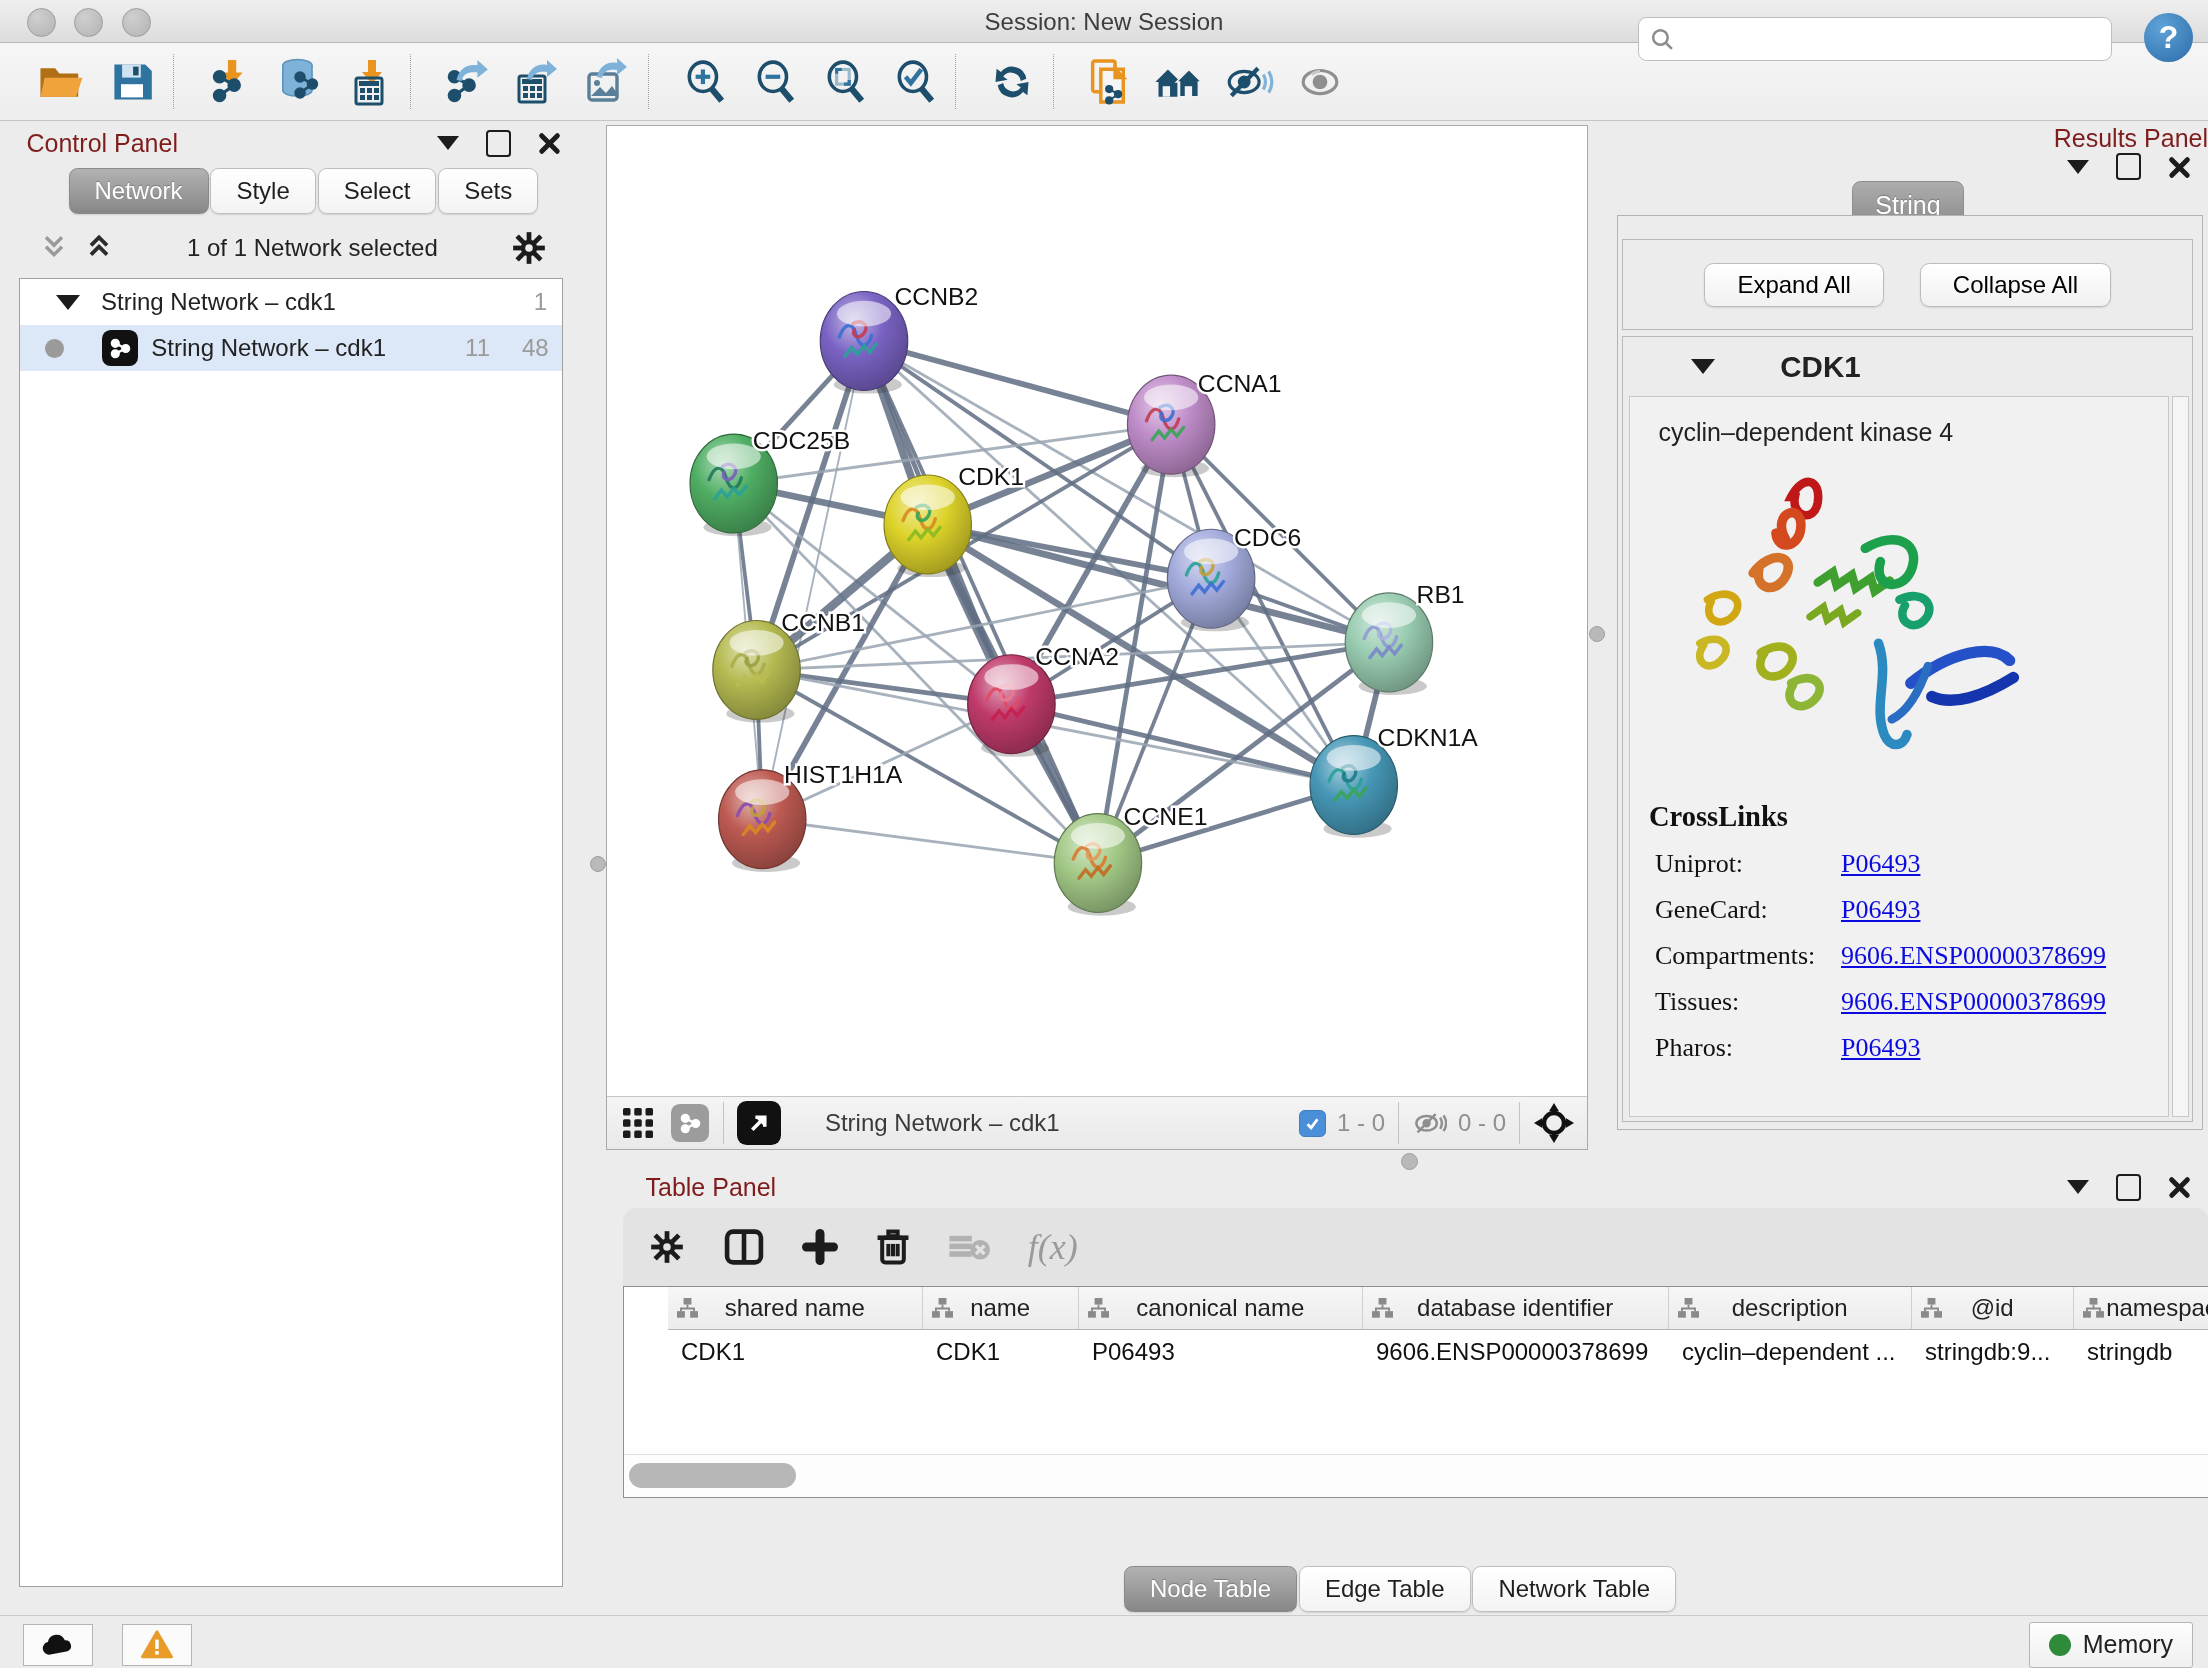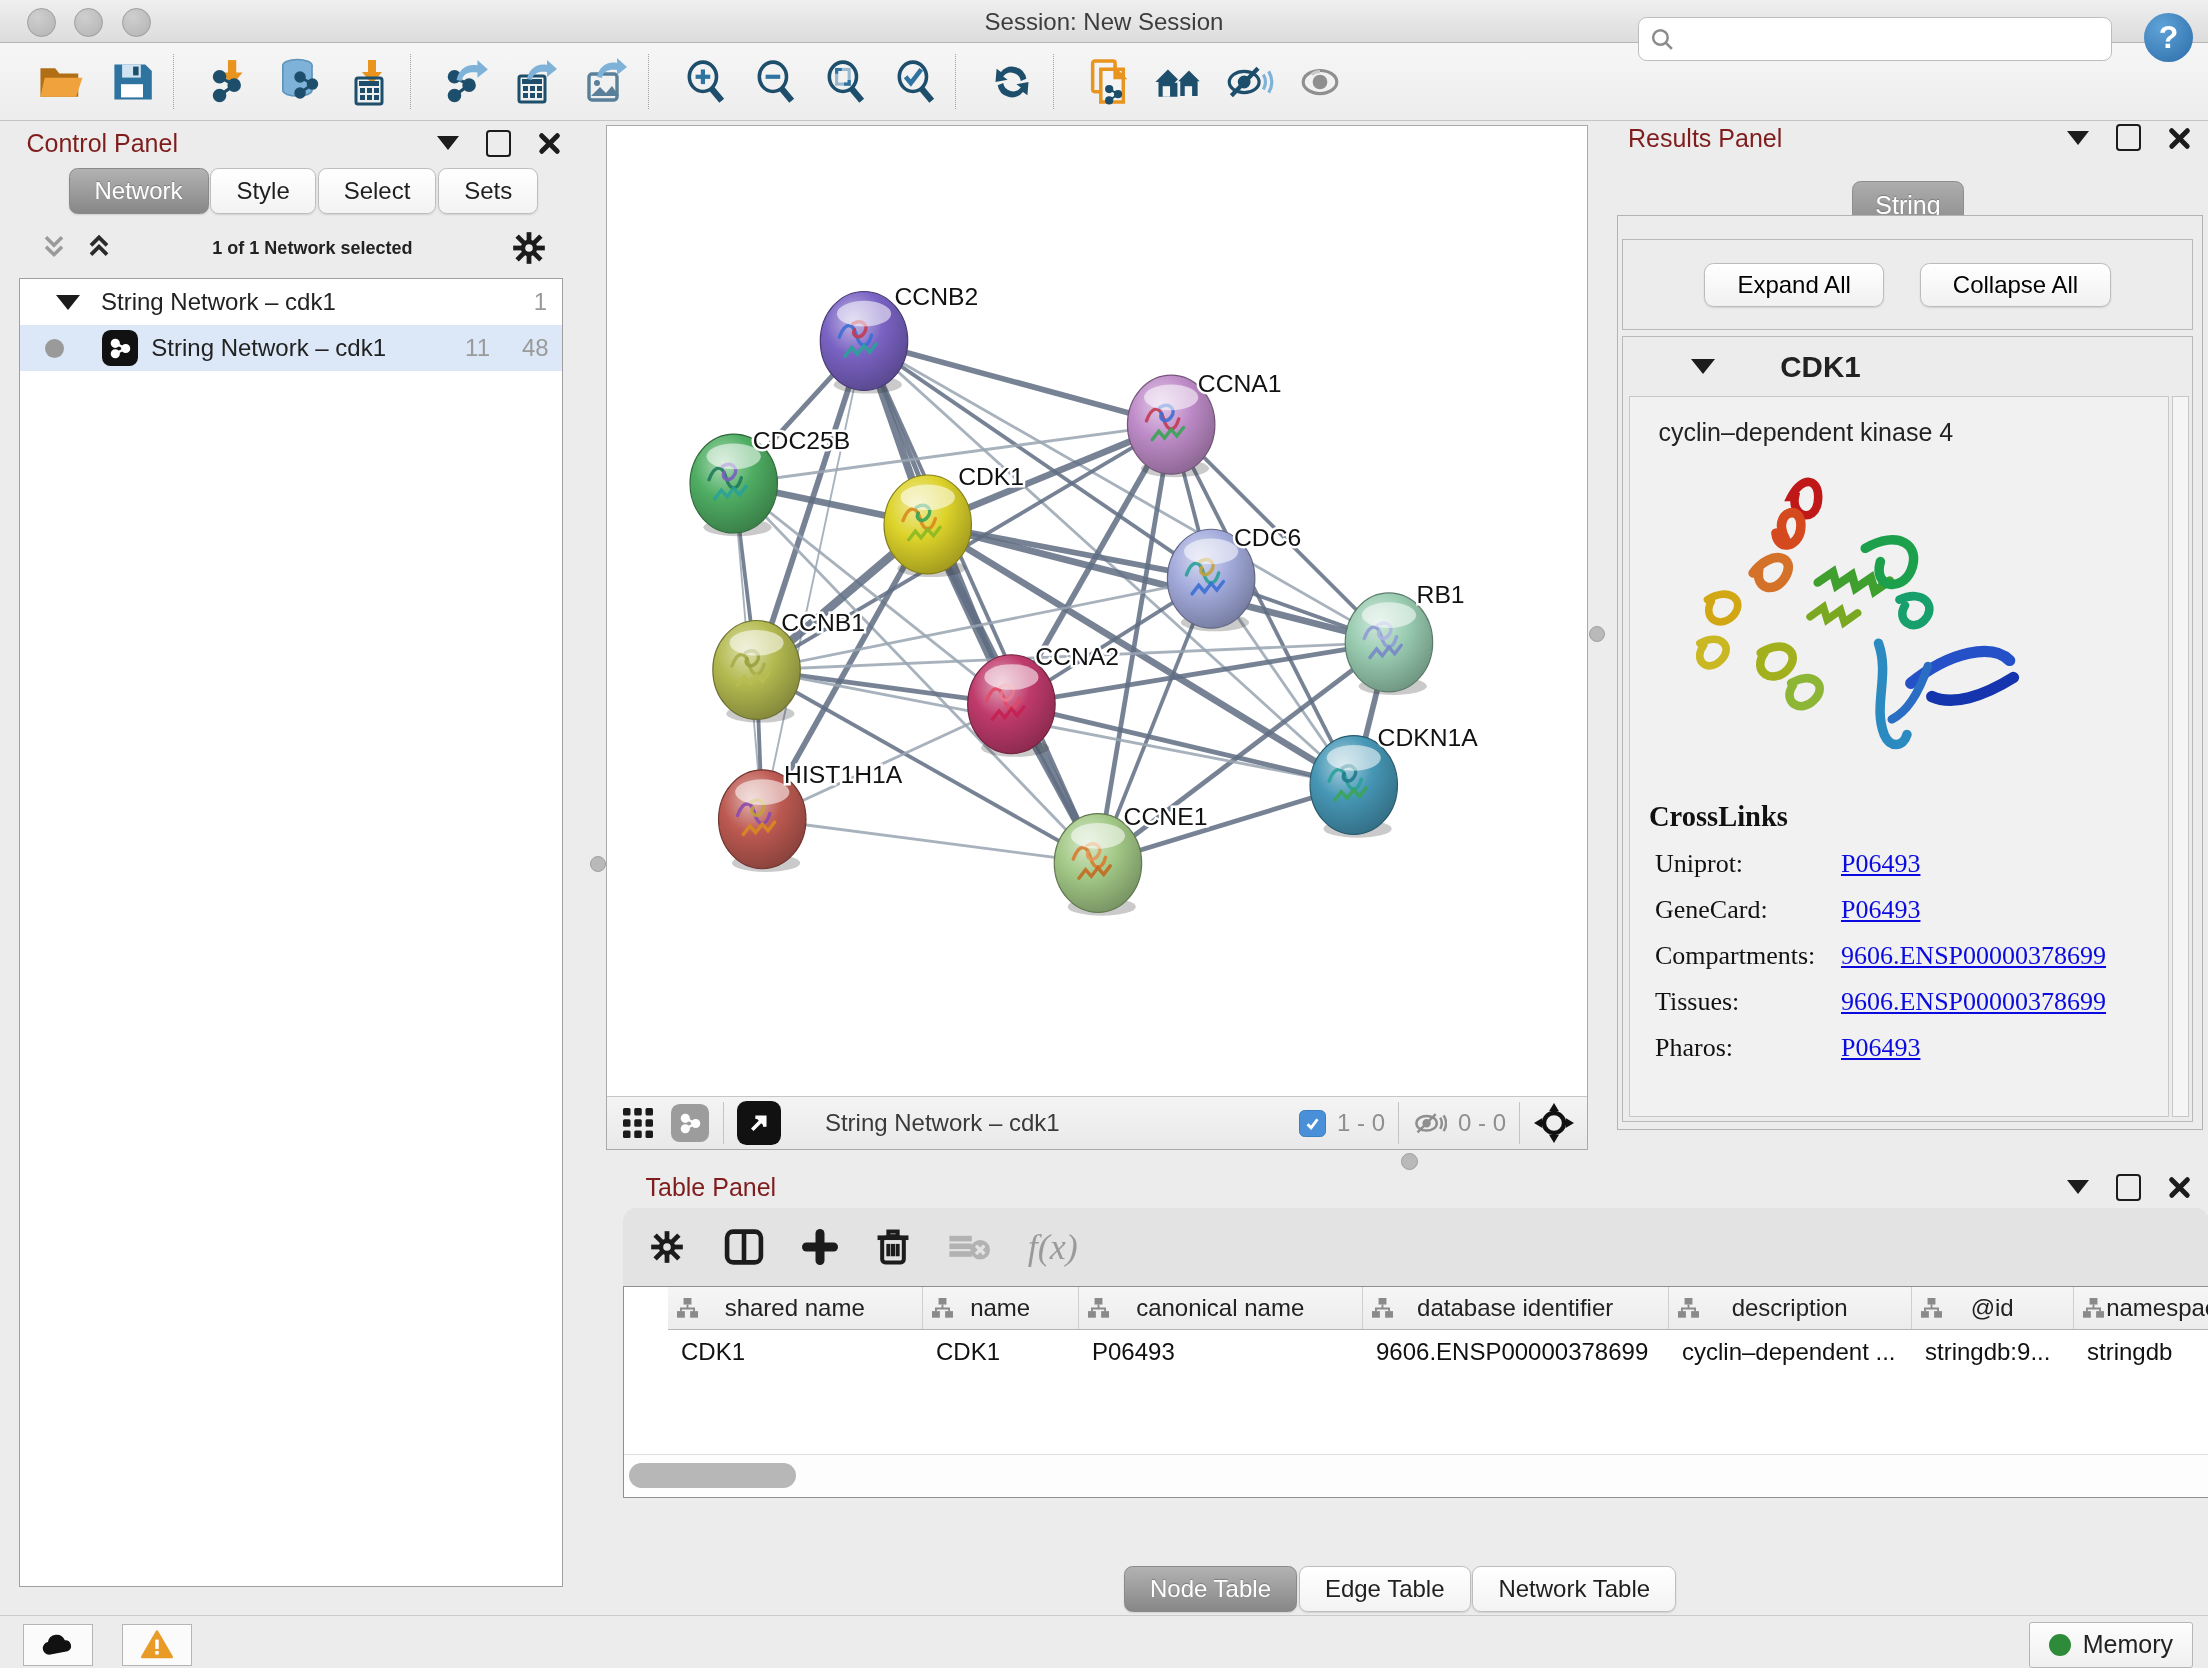--- a/index.html
+++ b/index.html
@@ -329,21 +329,21 @@
   <div id="cp-info">
     <div style="display:flex;align-items:center;height:42px;">
       <svg width="32" height="32" viewBox="0 0 24 24" style="margin-left:28.5px">
           <polyline points="6,4 12,10 18,4" fill="none" stroke="#9a9a9a" stroke-width="2.6"></polyline>
           <polyline points="6,11 12,17 18,11" fill="none" stroke="#9a9a9a" stroke-width="2.6"></polyline>
         </svg>
       <svg width="32" height="32" viewBox="0 0 24 24" style="margin-left:13.3px">
           <polyline points="6,10 12,4 18,10" fill="none" stroke="#2b2b2b" stroke-width="2.8"></polyline>
           <polyline points="6,17 12,11 18,17" fill="none" stroke="#2b2b2b" stroke-width="2.8"></polyline>
         </svg>
-      <span style="flex:1;text-align:center;font-size:18px;font-weight:bold;">1 of 1 Network selected</span>
+      <span style="flex:1;text-align:center;font-size:24px;">1 of 1 Network selected</span>
       <svg width="38" height="38" viewBox="0 0 24 24" style="margin-right:19px">
           <g fill="#1c1c1c">
             <circle cx="12" cy="12" r="5.2"></circle>
             <g stroke="#1c1c1c" stroke-width="3">
               <line x1="12" y1="2" x2="12" y2="22"></line>
               <line x1="2" y1="12" x2="22" y2="12"></line>
               <line x1="4.5" y1="4.5" x2="19.5" y2="19.5"></line>
               <line x1="19.5" y1="4.5" x2="4.5" y2="19.5"></line>
             </g>
             <circle cx="12" cy="12" r="2.4" fill="#ececec"></circle>
@@ -648,21 +648,21 @@
           </g>
         </svg>
     </span>
   </div>
 </div>
 <div class="grip" style="left:590px;top:856px;"></div>
 <div class="grip" style="left:1589px;top:626px;"></div>
 <div class="grip" style="left:1401px;top:1153px;width:15px;height:15px;"></div>
 
 <div id="results-panel">
-  <div style="display:flex;align-items:flex-start;height:38px;">
+  <div style="display:flex;align-items:flex-end;height:38px;flex-direction:column;">
     <span class="panel-title" style="margin-left:21px">Results Panel</span>
     <span style="margin-left:auto;display:flex;align-items:center;gap:27px;margin-right:17px;">
       <span class="pi-caret"></span>
       <span class="pi-box"></span>
       <span class="pi-x"></span>
     </span>
   </div>
   <div id="string-tab">String</div>
   <div id="rp-pane">
     <div id="rp-buttons">

